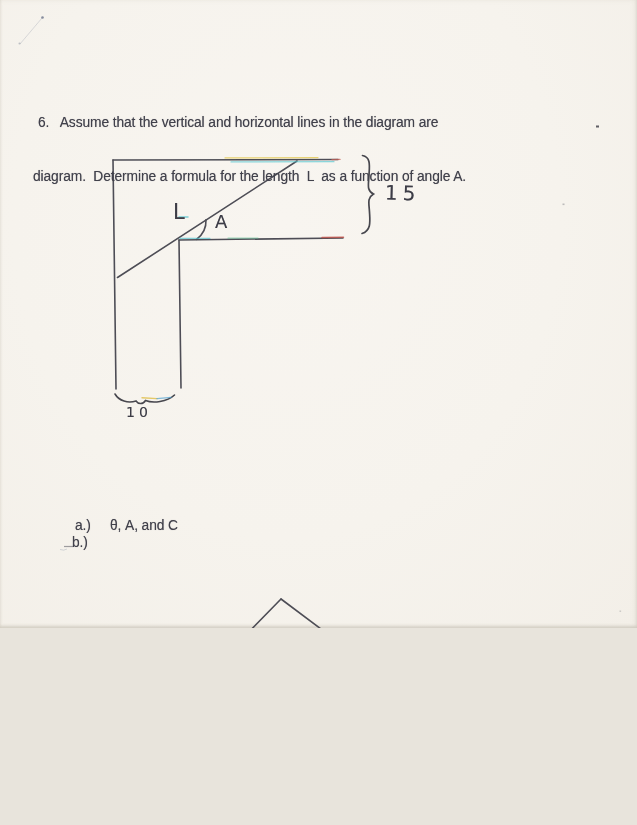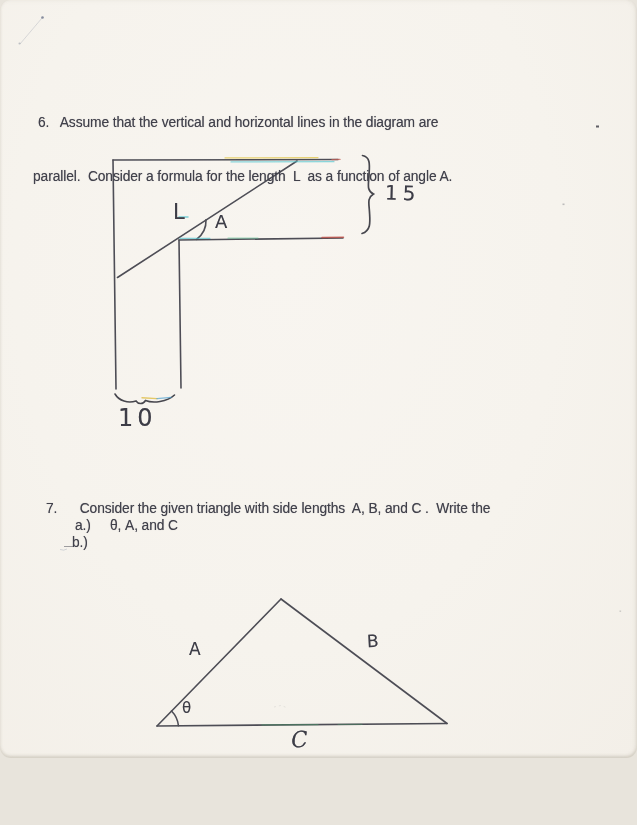--- a/index.html
+++ b/index.html
@@ -1,40 +1,39 @@
 <!DOCTYPE html>
 <html><head>
 <meta charset="utf-8">
 <style>
   html,body{margin:0;padding:0;background:#e8e4dc;}
   .page{
     position:relative;
-    width:637px;height:758px;
+    width:637px;height:628px;
     background:radial-gradient(ellipse at 45% 35%, #f8f5f0 0%, #f6f3ed 55%, #f3efe8 100%);
     overflow:hidden;
     font-family:"Liberation Sans", sans-serif;
     box-shadow:inset 0 -2px 3px rgba(180,172,158,.45), inset -2px 0 4px rgba(200,194,182,.25);
-    border-radius:11px;
   }
   .art{position:absolute;left:0;top:0;}
   .t{position:absolute;color:#41414b;white-space:pre-wrap;}
   .para{font-size:13.8px;letter-spacing:-0.1px;text-shadow:0 0 .7px rgba(62,62,74,.55);}
   .p6{left:33px;top:78px;width:570px;line-height:18px;}
   .p6 .l1{padding-left:5px;}
   .p7{left:46px;top:468px;width:570px;line-height:16.5px;}
   .item{display:flex;font-size:13.8px;letter-spacing:-0.1px;text-shadow:0 0 .7px rgba(62,62,74,.55);}
   .item .marker{width:35px;flex:0 0 35px;}
   .item-a{left:73px;top:518px;}
   .item-a .marker{padding-left:2px;}
   .item-b{left:72px;top:535px;}
   .hand{font-family:"DejaVu Sans", sans-serif;color:#3d3d47;text-shadow:0 0 .6px rgba(60,60,72,.45);}
   .lab-L{left:173px;top:200px;font-size:21px;}
   .lab-A1{left:215px;top:211px;font-size:18px;}
   .lab-15{left:385px;top:181px;font-size:20px;letter-spacing:5px;transform:rotate(1.5deg);}
-  .lab-10{left:118px;top:404px;font-size:24px;letter-spacing:4px;}
+  .lab-10{left:126px;top:404px;font-size:14px;letter-spacing:4px;}
   .lab-A2{left:189px;top:639px;font-size:17px;}
   .lab-B{left:367px;top:631px;font-size:17px;transform:rotate(-3deg);}
   .lab-C{left:291px;top:727px;font-size:22px;font-family:"DejaVu Serif",serif;font-style:italic;transform:rotate(-5deg);}
   .lab-th{left:182px;top:699px;font-size:15px;}
 </style>
 </head>
 <body>
 
 <div class="page">
 
@@ -81,30 +80,29 @@
       <rect x="619.5" y="610.5" width="1.6" height="1.4" fill="#6a6a72" opacity="0.3"></rect>
       <path d="M64 546.5 L73 546.5" stroke="#56565e" stroke-width="1.2" opacity="0.55" fill="none"></path>
       <path d="M60 549.5 Q64 551 67 549" stroke="#8d97ad" stroke-width="1" opacity="0.35" fill="none"></path>
       <path d="M274 707 L281 705.5 L288 708" stroke="#8a8a90" stroke-width="0.9" opacity="0.18" fill="none" stroke-dasharray="2 3"></path>
       <path d="M509 772 Q521 767 533 772" stroke="#9a948a" stroke-width="1.2" opacity="0.12" fill="none"></path>
     </g>
   </svg>
 
   <div class="t para p6">
     <div class="l1">6.   Assume that the vertical and horizontal lines in the diagram are</div>
-    <div>parallel.  Consider a formula for the length  L  as a function of angle A.</div>
+    <div>diagram.  Determine a formula for the length  L  as a function of angle A.</div>
   </div>
 
   <span class="t hand lab-L">L</span>
   <span class="t hand lab-A1">A</span>
   <span class="t hand lab-15">15</span>
   <span class="t hand lab-10">10</span>
 
   <div class="t para p7">
-    <div>7.      Consider the given triangle with side lengths  A, B, and C .  Write the</div>
   </div>
 
   <div class="t item item-a">
     <span class="marker">a.)</span>
     <span>θ, A, and C</span>
   </div>
   <div class="t item item-b">
     <span class="marker">b.)</span>
   </div>
 

